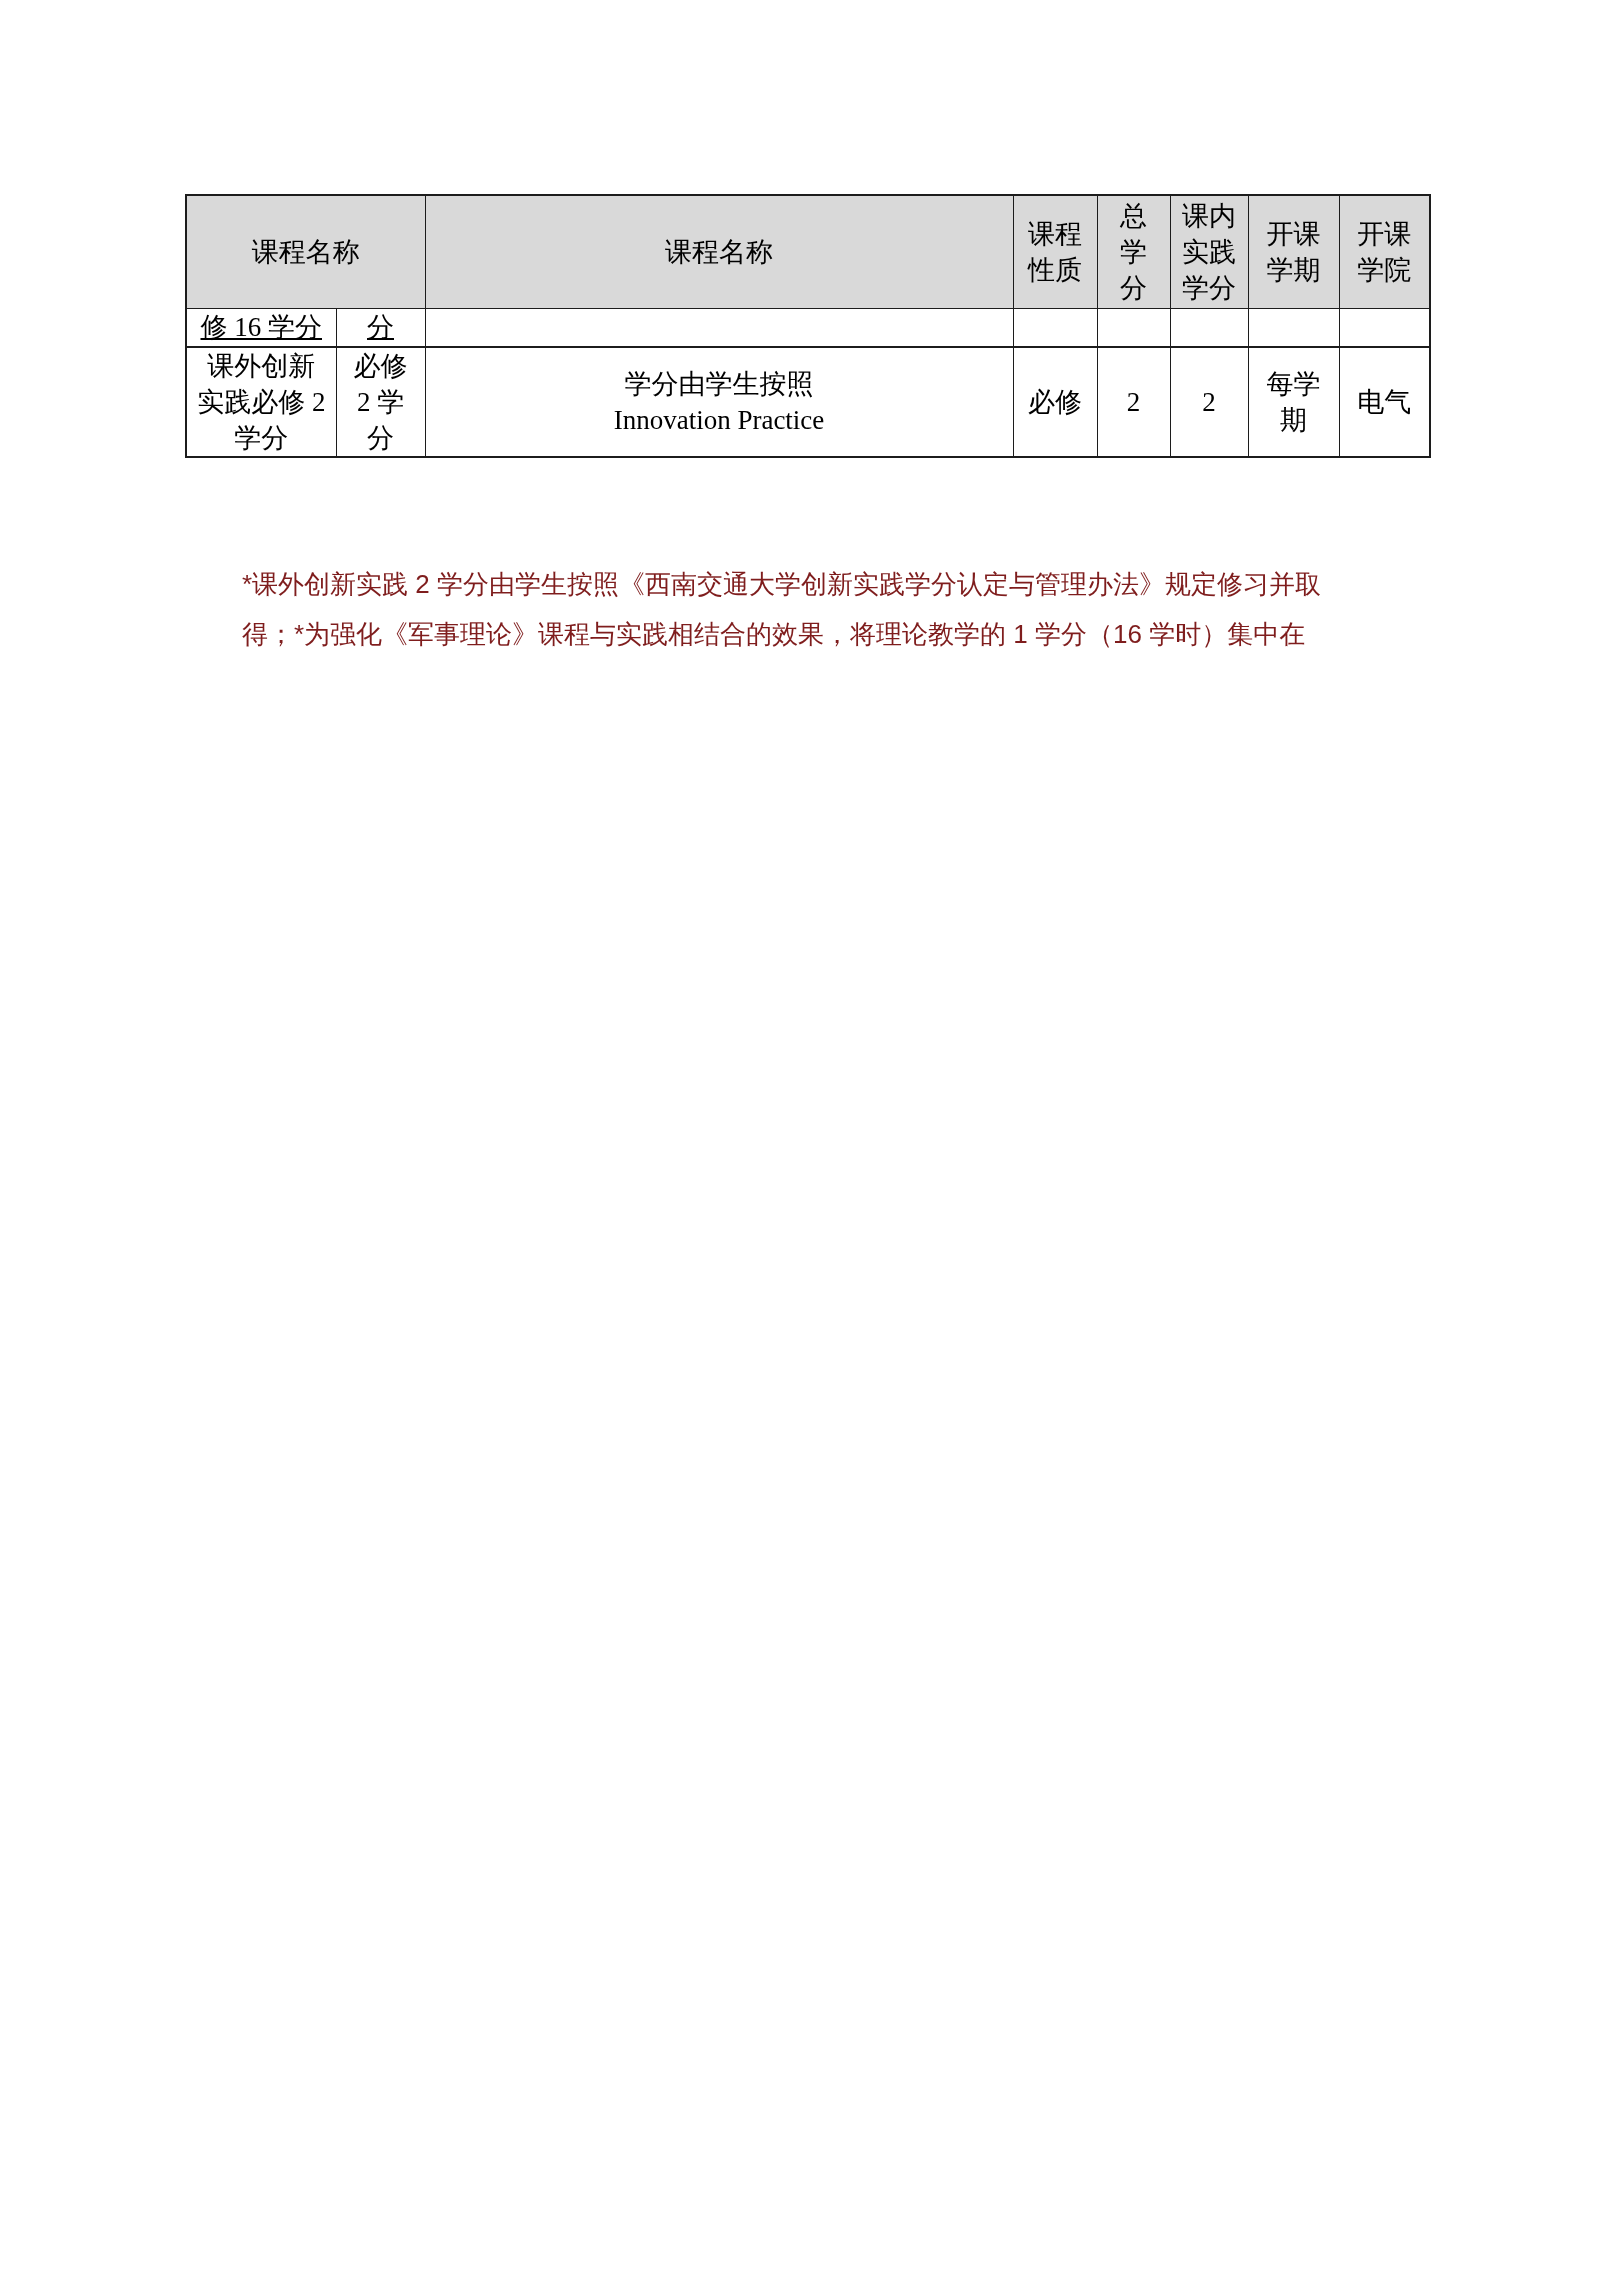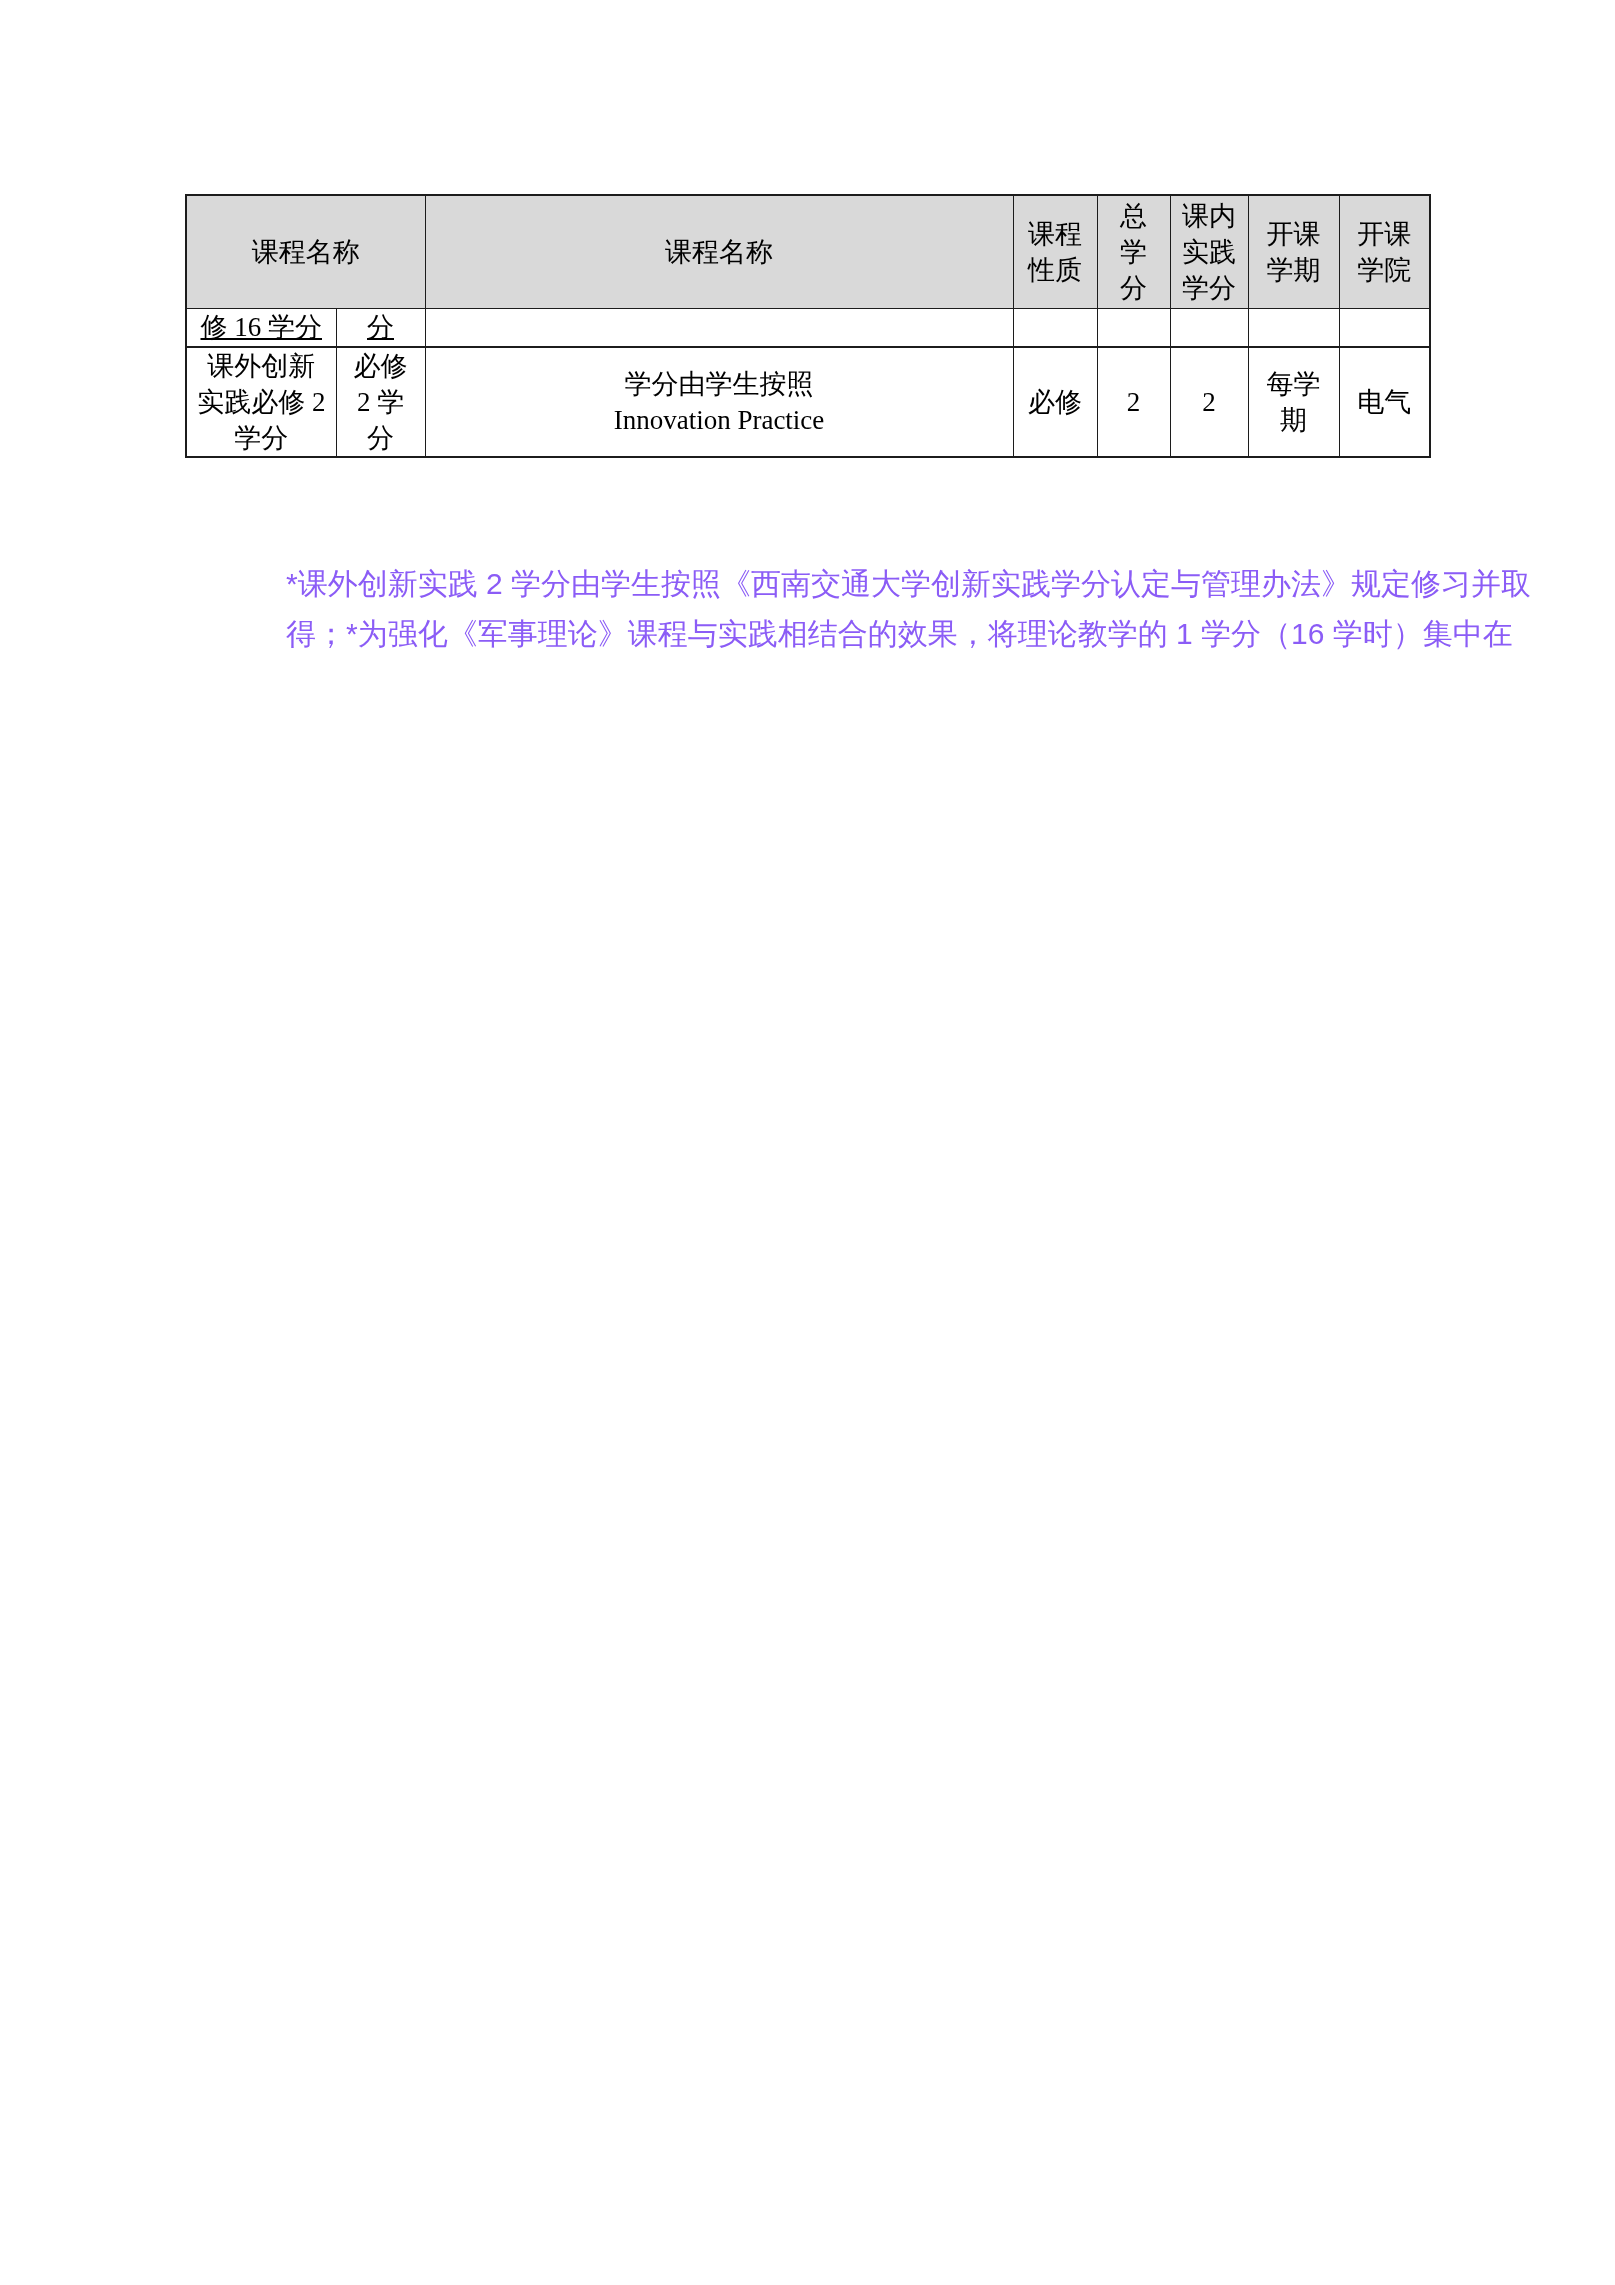--- a/index.html
+++ b/index.html
@@ -53,24 +53,23 @@
     padding-left: 14.5px;
   }
 
   
   .notes {
     position: absolute;
     left: 242px;
     top: 559px;
     width: 1203px;
     font-family: "Liberation Sans", "DejaVu Sans", sans-serif;
-    font-size: 30px;
+    font-size: 26px;
     line-height: 50px;
-    color: #8b5cf6;
-    margin-left: 44px;
+    color: #7f1d1d;
   }
   .note-line {
     height: 50px;
     white-space: nowrap;
   }
 </style>
 </head>
 <body>
 
 <div class="page">

